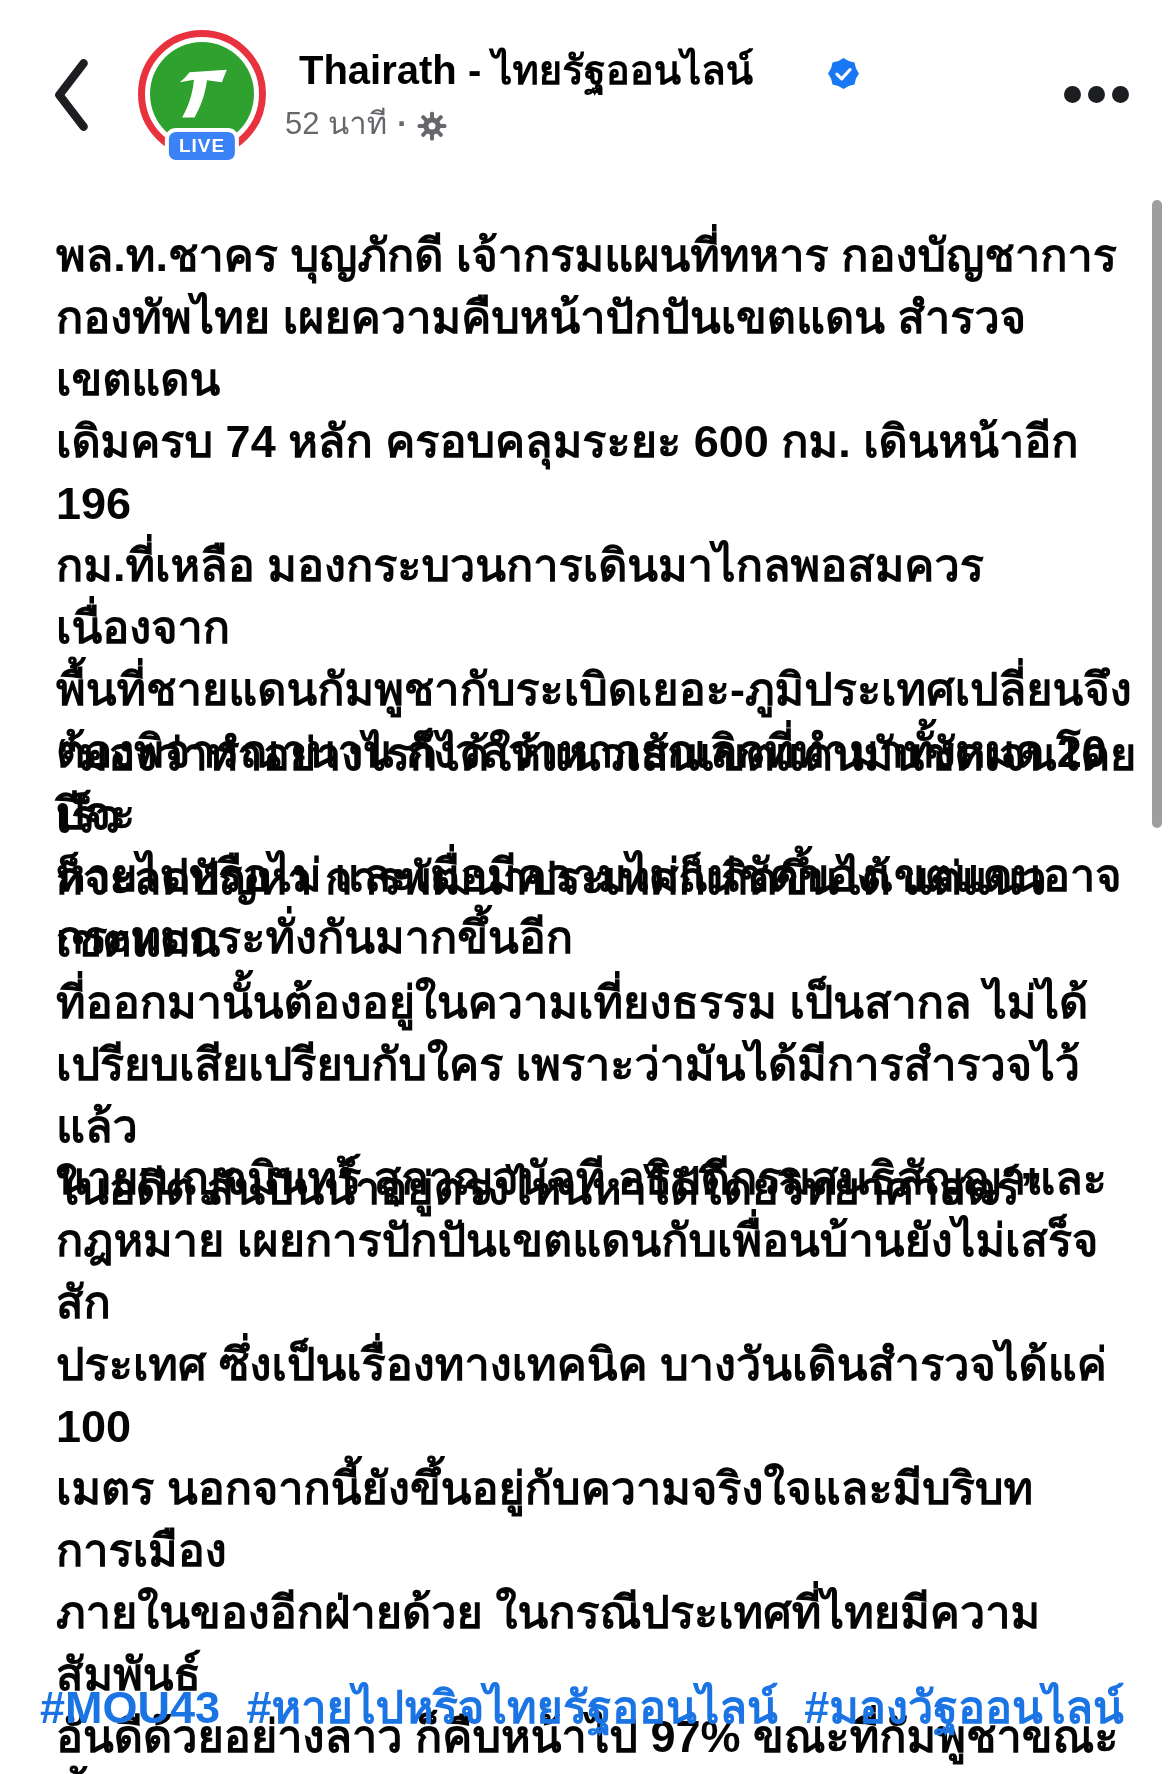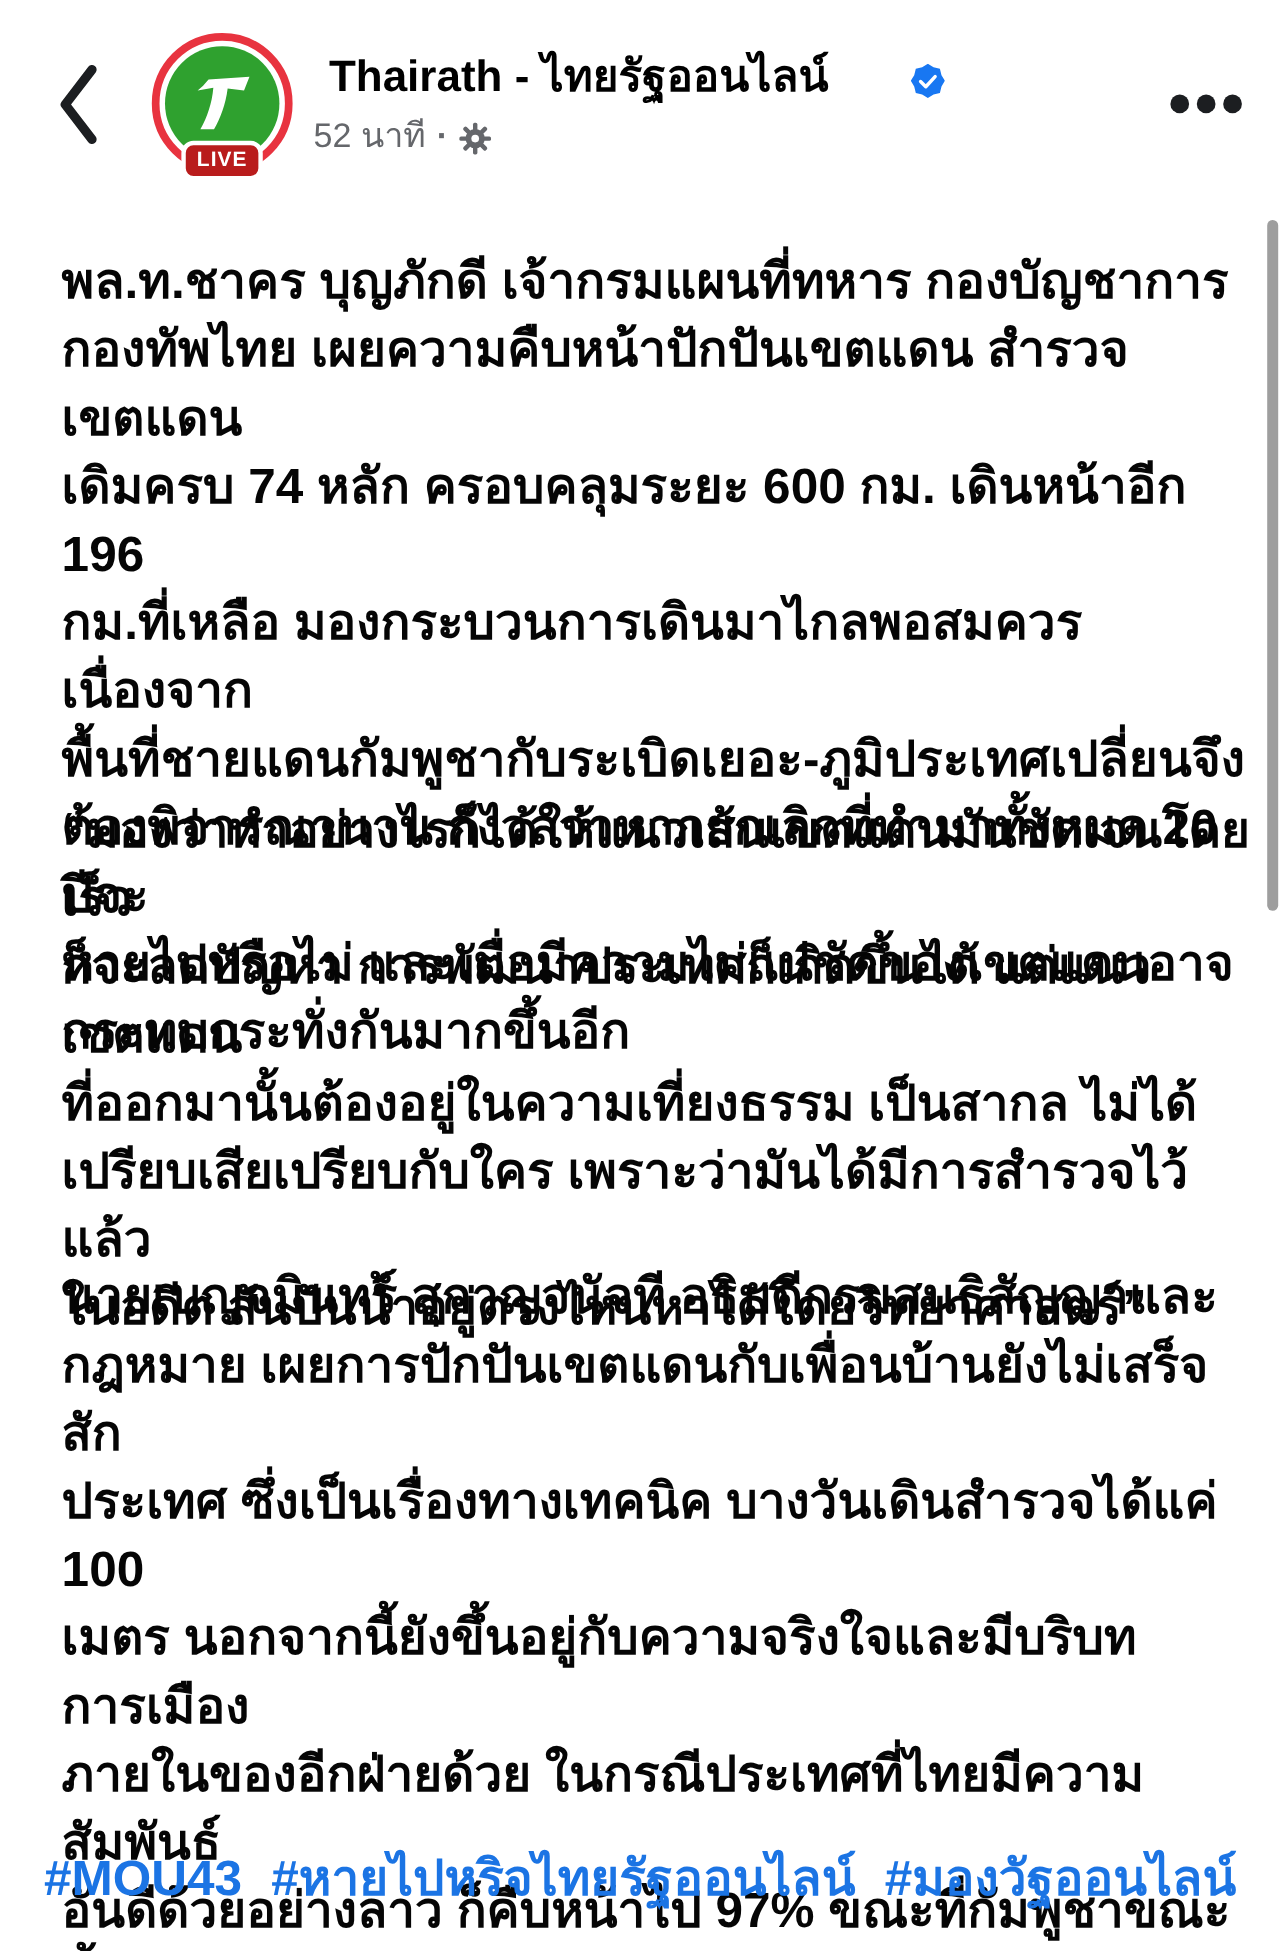--- a/index.html
+++ b/index.html
@@ -13,21 +13,21 @@
   .avatar-ring{
     position:absolute;inset:0;border-radius:50%;
     background:#ffffff;border:7px solid #e8333f;box-sizing:border-box;
   }
   .avatar-green{
     position:absolute;inset:12px;border-radius:50%;
     background:#2fa12f;display:flex;align-items:center;justify-content:center;
   }
   .live-badge{
     position:absolute;left:50%;bottom:-6px;transform:translateX(-50%);
-    background:#b91c1c;border:4px solid #ffffff;border-radius:11px;
+    background:#3b82f6;border:4px solid #ffffff;border-radius:11px;
     color:#ffffff;font-size:19px;font-weight:800;letter-spacing:1px;
     padding:3px 10px;line-height:22px;
   }
   .page-name{
     position:absolute;left:299px;top:45px;font-size:40px;line-height:50px;
     font-weight:800;color:#000000;white-space:nowrap;cursor:pointer;
   }
   .verified{position:absolute;left:828px;top:58px;width:31px;height:31px;}
   .meta-row{
     position:absolute;left:285px;top:103px;display:flex;align-items:center;

